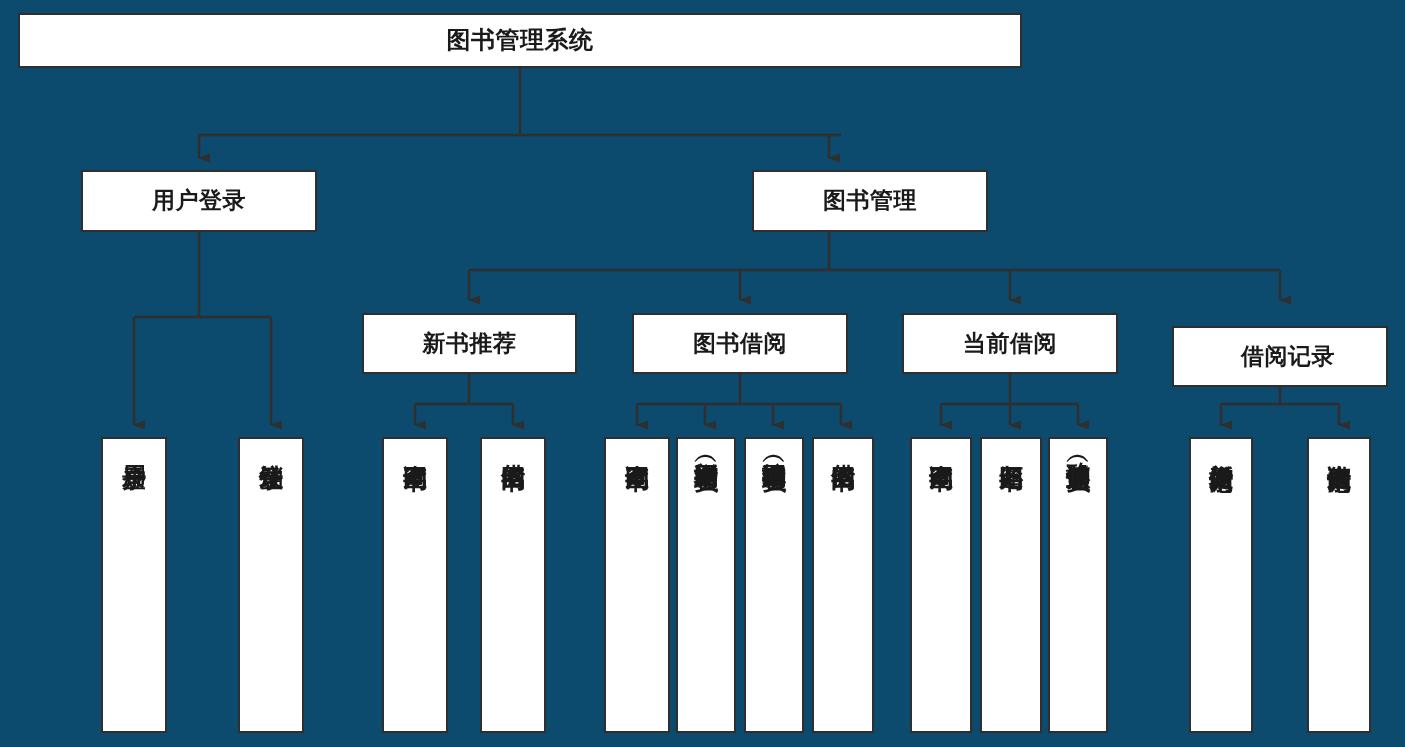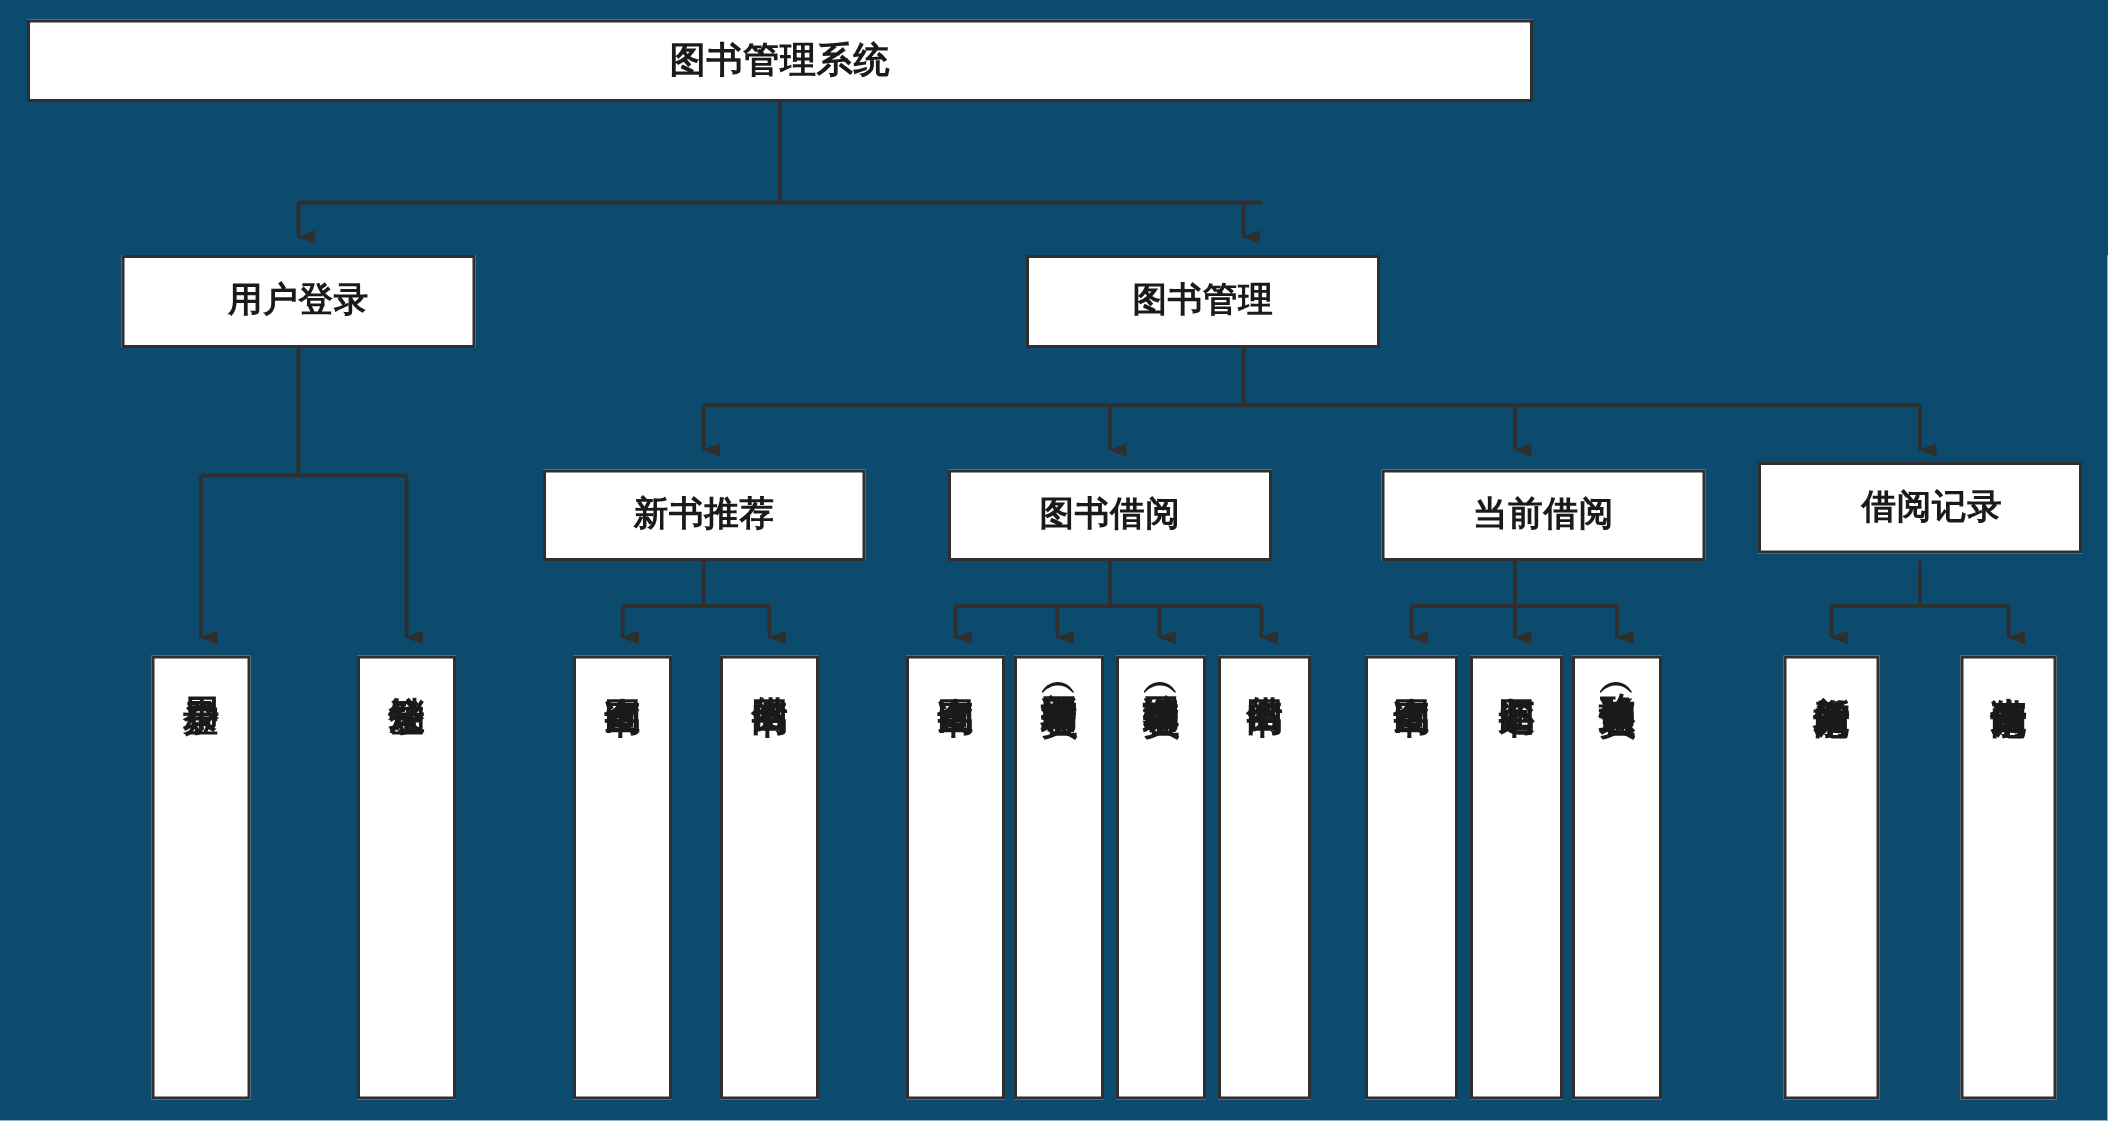--- a/index.html
+++ b/index.html
@@ -147,37 +147,37 @@
   </svg>
 
   <div class="node node-h node-root" style="left:18px; top:13px; width:1004px; height:55px;">
     <span class="node-label">图书管理系统</span>
   </div>
 
   <div class="node node-h" style="left:81px; top:170px; width:236px; height:62px;">
     <span class="node-label">用户登录</span>
   </div>
 
-  <div class="node node-h" style="left:684px; top:170px; width:236px; height:62px;">
+  <div class="node node-h" style="left:752px; top:170px; width:236px; height:62px;">
     <span class="node-label">图书管理</span>
   </div>
 
   <div class="node node-h" style="left:362px; top:313px; width:215px; height:61px;align-items:center;">
     <span class="node-label">新书推荐</span>
   </div>
 
   <div class="node node-h" style="left:632px; top:313px; width:216px; height:61px;">
     <span class="node-label">图书借阅</span>
   </div>
 
-  <div class="node node-h" style="left:921px; top:313px; width:216px; height:61px;">
+  <div class="node node-h" style="left:902px; top:313px; width:216px; height:61px;">
     <span class="node-label">当前借阅</span>
   </div>
 
-  <div class="node node-h" style="left:1172px; top:308px; width:216px; height:61px;padding-left:16px;">
+  <div class="node node-h" style="left:1172px; top:326px; width:216px; height:61px;padding-left:16px;">
     <span class="node-label">借阅记录</span>
   </div>
 
   <div class="node node-v" style="left:101px; top:437px; width:66px; height:296px;">
     <span class="node-label">用户登录</span>
   </div>
 
   <div class="node node-v" style="left:238px; top:437px; width:66px; height:296px;">
     <span class="node-label">注销登录</span>
   </div>

